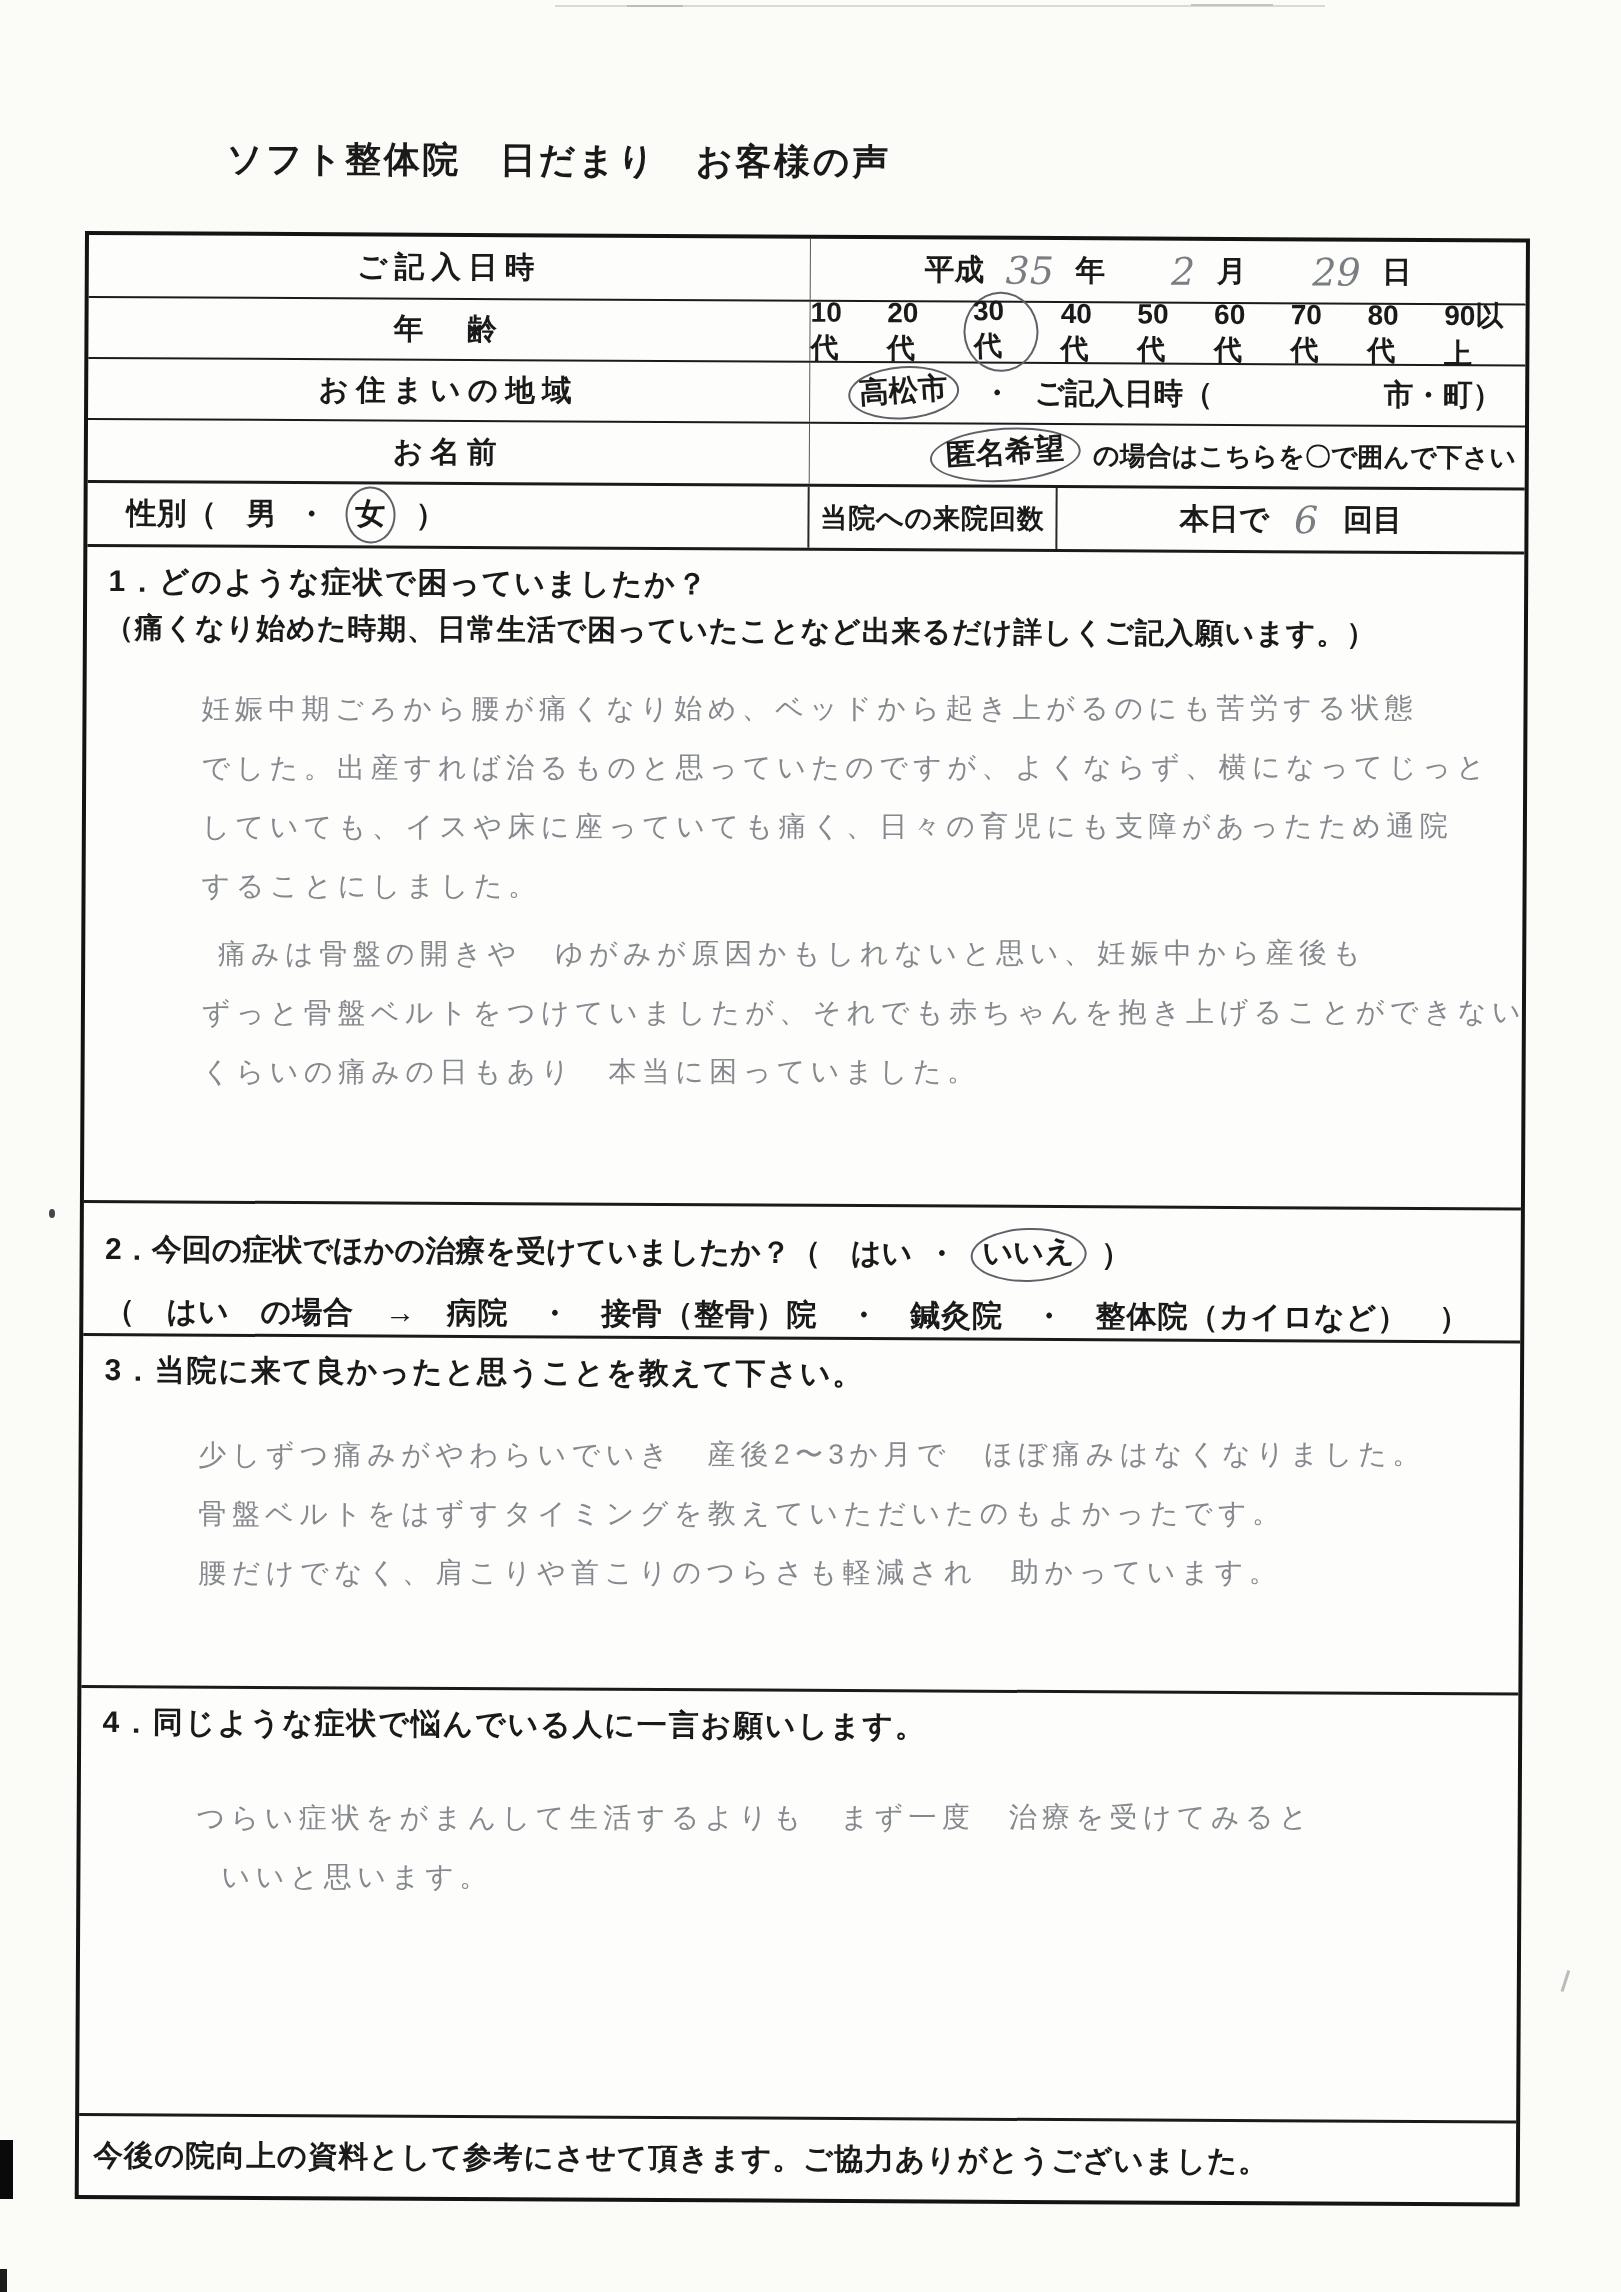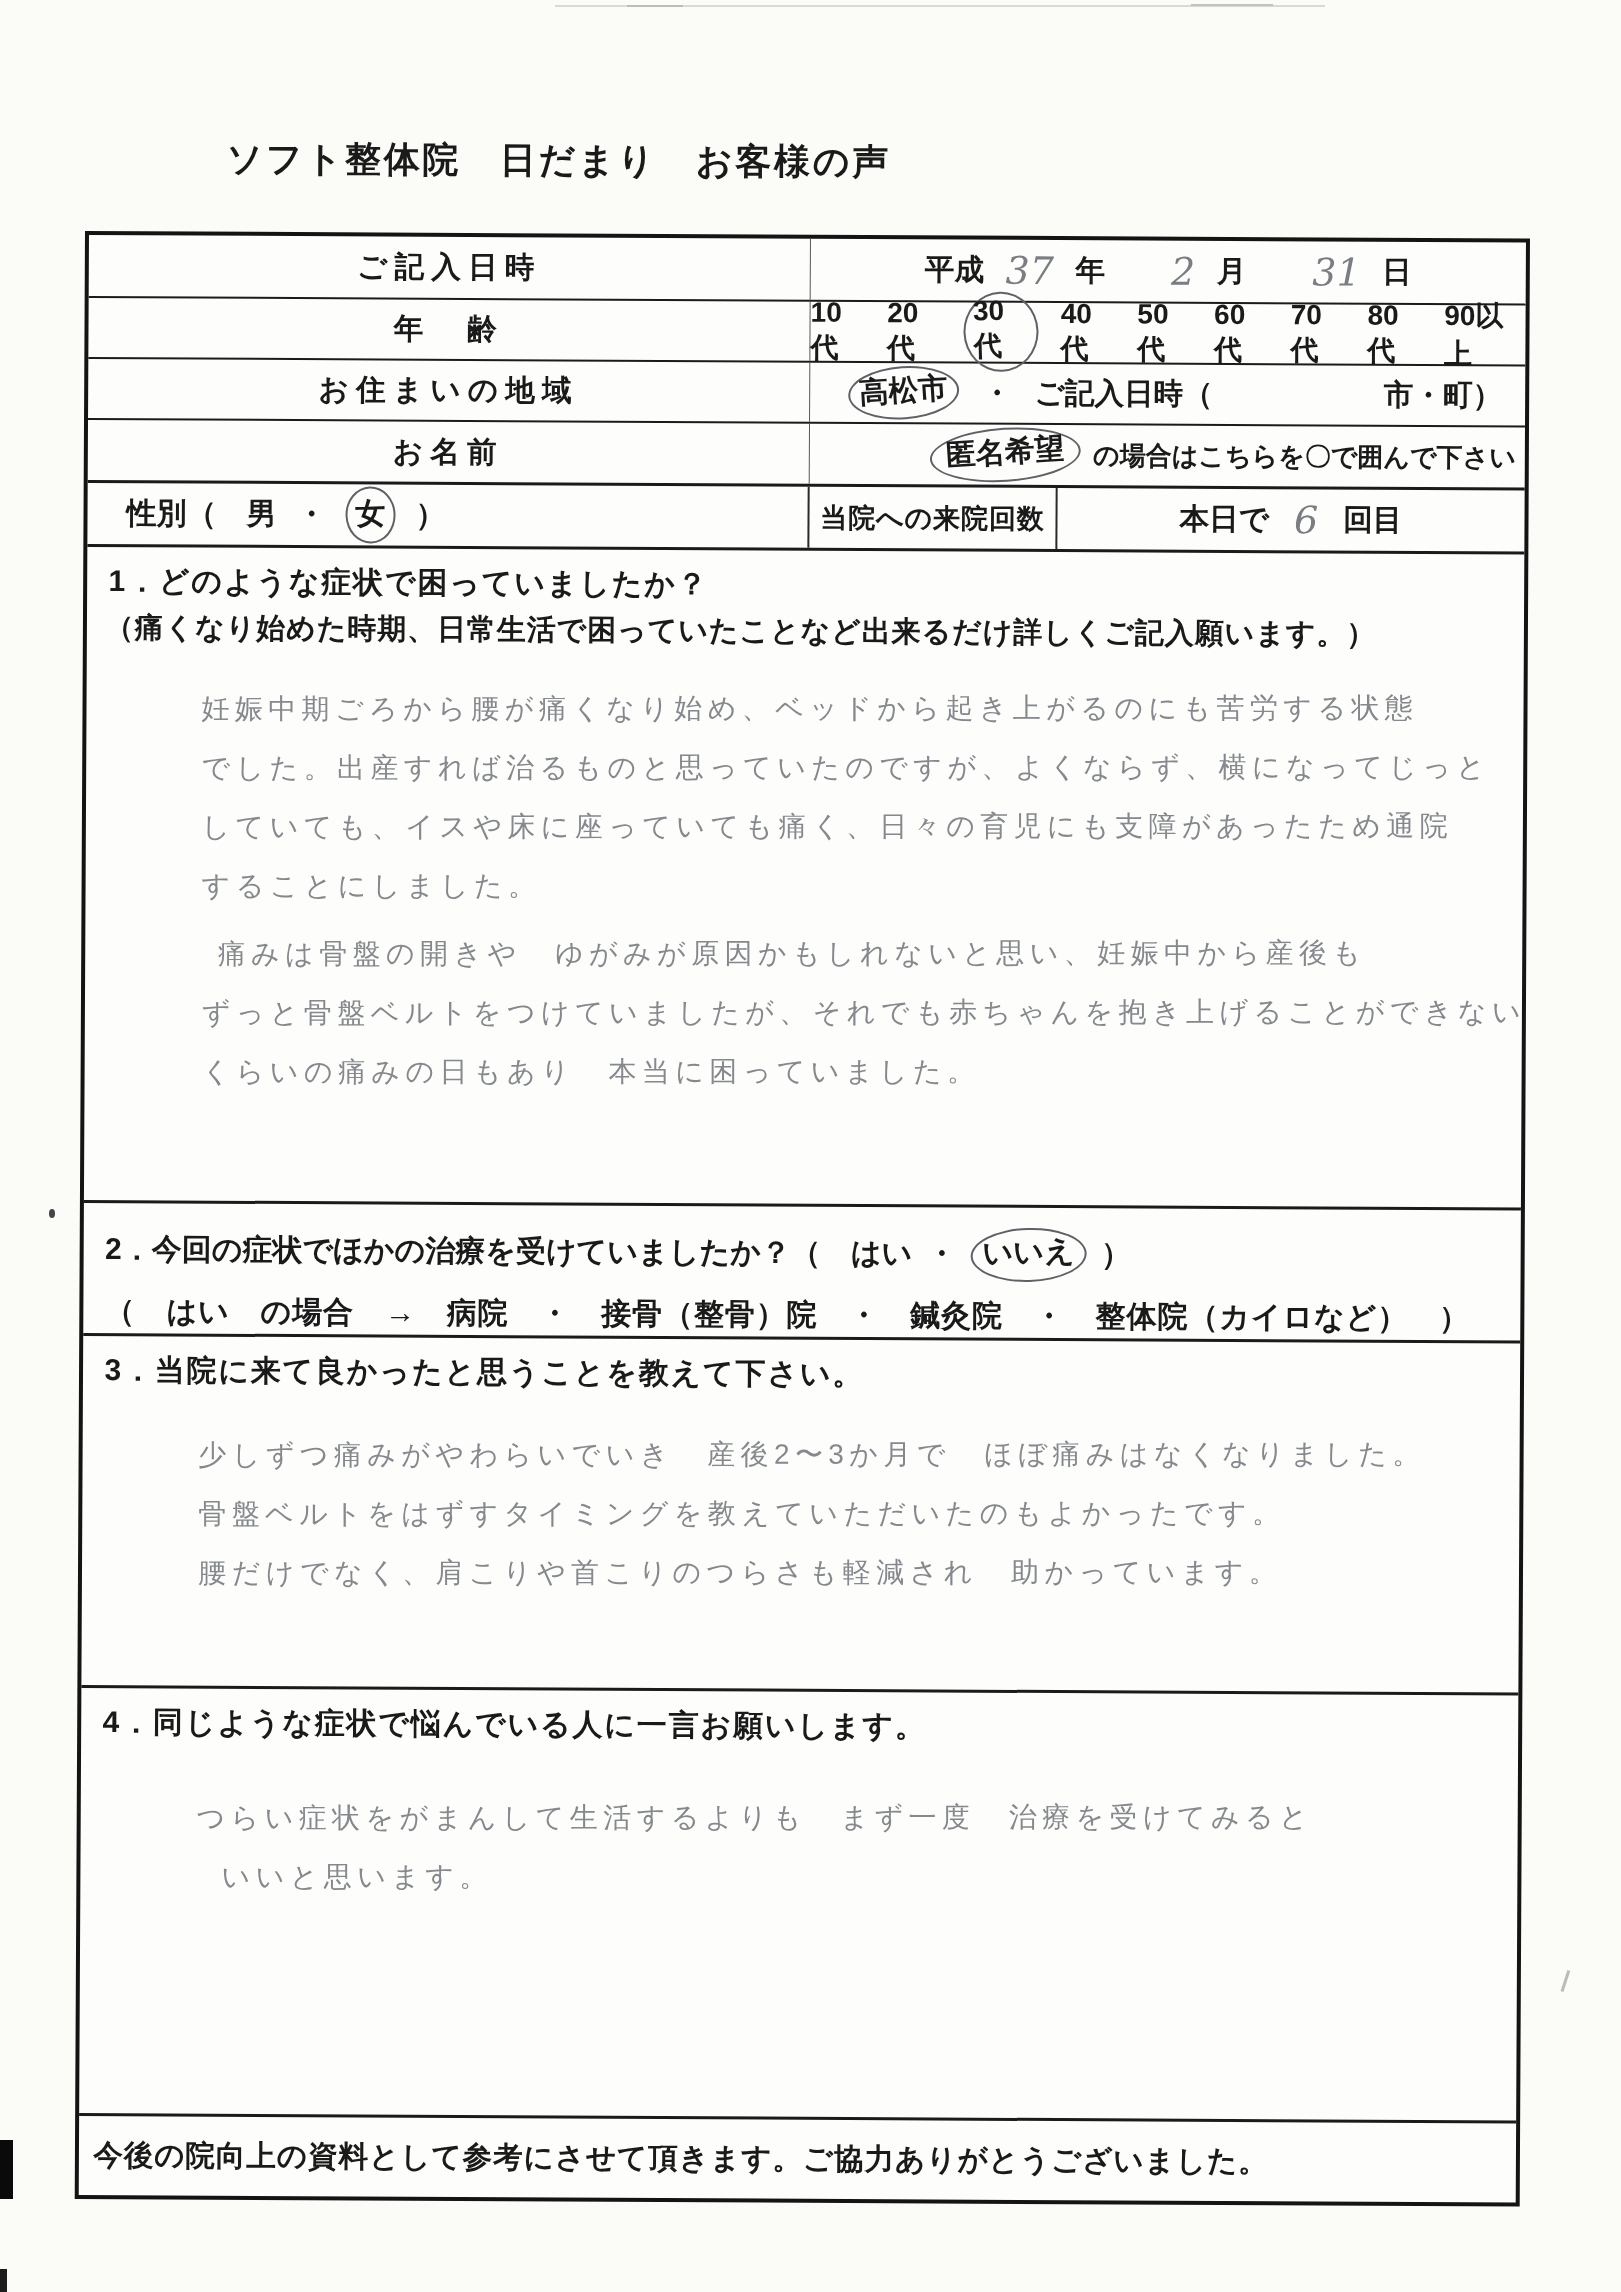--- a/index.html
+++ b/index.html
@@ -68,27 +68,27 @@
   <div class="sheet">
 
     <h1 class="title">ソフト整体院　日だまり　お客様の声</h1>
 
     <div class="tbl">
 
       <div class="row" style="height:63px">
         <div class="lbl">ご記入日時</div>
         <div class="val center" style="gap:21.5px">
           <span>平成</span>
-          <span class="num">37</span>
+          <span class="num">35</span>
           <span>年</span>
           <span class="gap26"></span>
           <span class="num">2</span>
           <span>月</span>
           <span class="gap26"></span>
-          <span class="num">31</span>
+          <span class="num">29</span>
           <span>日</span>
         </div>
       </div>
 
       <div class="row" style="height:61px">
         <div class="lbl">年　齢</div>
         <div class="val age-val">
           <span>10代</span>
           <span>20代</span>
           <span class="circle c-age"><span>30代</span></span>

